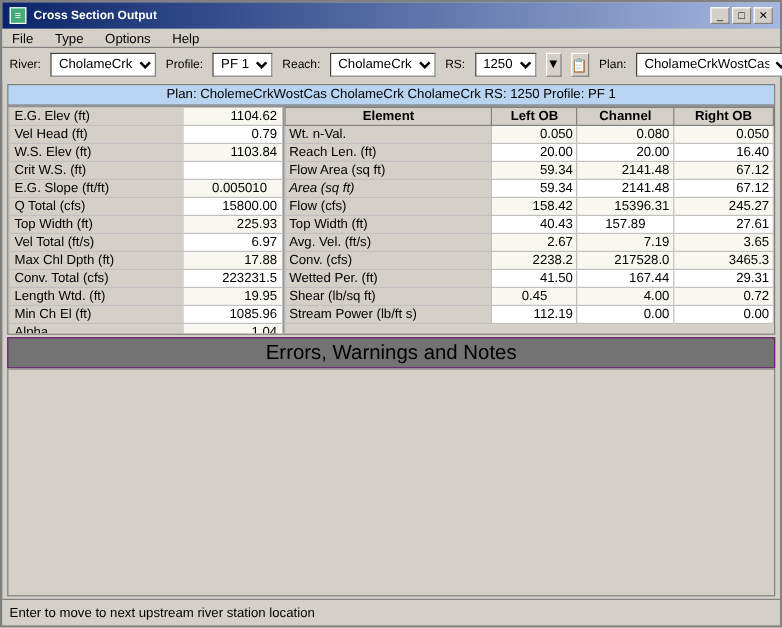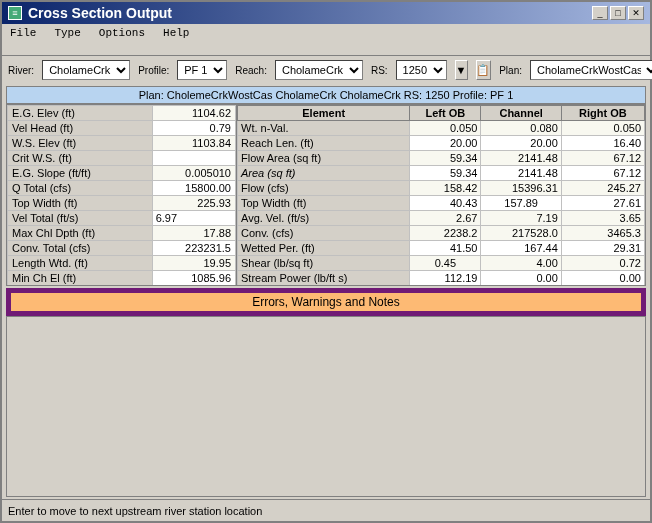--- a/index.html
+++ b/index.html
@@ -36,21 +36,21 @@
     }
     .title-icon {
       width: 14px;
       height: 14px;
       background: #4a7;
       border: 1px solid #fff;
       display: flex; align-items: center; justify-content: center;
       font-size: 9px; color: white;
     }
     .title-text {
-      font-size: 14px;
+      font-size: 10px;
       font-weight: bold;
       color: white;
     }
     .title-controls {
       display: flex;
       gap: 2px;
     }
     .title-btn {
       width: 16px;
       height: 14px;
@@ -65,23 +65,22 @@
       cursor: pointer;
       color: #000;
     }
     .title-btn.close { background: #d4d0c8; }
     .menu-bar {
       background: #d4d0c8;
       border-bottom: 1px solid #808080;
       padding: 2px 4px;
       display: flex;
       gap: 10px;
-      height: 32px;
-      flex-shrink: 0;
-      font-family: Liberation Mono, monospace;
+      height: 16px;
+      flex-shrink: 0;
     }
     .menu-item {
       padding: 1px 4px;
       cursor: pointer;
       font-size: 11px;
     }
     .toolbar {
       background: #d4d0c8;
       padding: 4px 6px;
       display: flex;
@@ -170,25 +169,25 @@
       text-align: right;
       background: white;
       padding-right: 3px;
     }
     .right-col-header {
       background: #d4d0c8;
       text-align: center;
       border: 1px solid #808080;
     }
     .errors-bar {
-      background: #fdba74;
+      background: #737373;
       text-align: center;
-      font-size: 12px;
+      font-size: 17px;
       padding: 2px;
-      border: 5px solid #701a75;
+      border: 1px solid #701a75;
       flex-shrink: 0;
       margin-top: 2px;
     }
     .errors-area {
       background: #d4d0c8;
       flex: 1;
       border: 1px solid #808080;
       min-height: 60px;
     }
     .status-bar {
@@ -271,33 +270,33 @@
               <tr>
       <td class="row-label" style="background:#d4d0c8; min-width:130px;">W.S. Elev (ft)</td>
       <td class="row-value" style="background:#f8f8f0; text-align:right; padding-right:4px;">1103.84</td>
     </tr>
               <tr>
       <td class="row-label" style="background:#d4d0c8; min-width:130px;">Crit W.S. (ft)</td>
       <td class="row-value" style="background:#ffffff; text-align:right; padding-right:4px;"></td>
     </tr>
               <tr>
       <td class="row-label" style="background:#d4d0c8; min-width:130px;">E.G. Slope (ft/ft)</td>
-      <td class="row-value" style="background:#f8f8f0; text-align:right; padding-right:4px;padding-left:24px;">0.005010</td>
+      <td class="row-value" style="background:#f8f8f0; text-align:left; padding-right:4px;padding-left:24px;">0.005010</td>
     </tr>
               <tr>
       <td class="row-label" style="background:#d4d0c8; min-width:130px;">Q Total (cfs)</td>
       <td class="row-value" style="background:#ffffff; text-align:right; padding-right:4px;">15800.00</td>
     </tr>
               <tr>
       <td class="row-label" style="background:#d4d0c8; min-width:130px;">Top Width (ft)</td>
       <td class="row-value" style="background:#f8f8f0; text-align:right; padding-right:4px;">225.93</td>
     </tr>
               <tr>
       <td class="row-label" style="background:#d4d0c8; min-width:130px;">Vel Total (ft/s)</td>
-      <td class="row-value" style="background:#ffffff; text-align:left; padding-right:4px;">6.97</td>
+      <td class="row-value" style="background:#ffffff; text-align:right; padding-right:4px;">6.97</td>
     </tr>
               <tr>
       <td class="row-label" style="background:#d4d0c8; min-width:130px;">Max Chl Dpth (ft)</td>
       <td class="row-value" style="background:#f8f8f0; text-align:right; padding-right:4px;">17.88</td>
     </tr>
               <tr>
       <td class="row-label" style="background:#d4d0c8; min-width:130px;">Conv. Total (cfs)</td>
       <td class="row-value" style="background:#ffffff; text-align:right; padding-right:4px;">223231.5</td>
     </tr>
               <tr>

